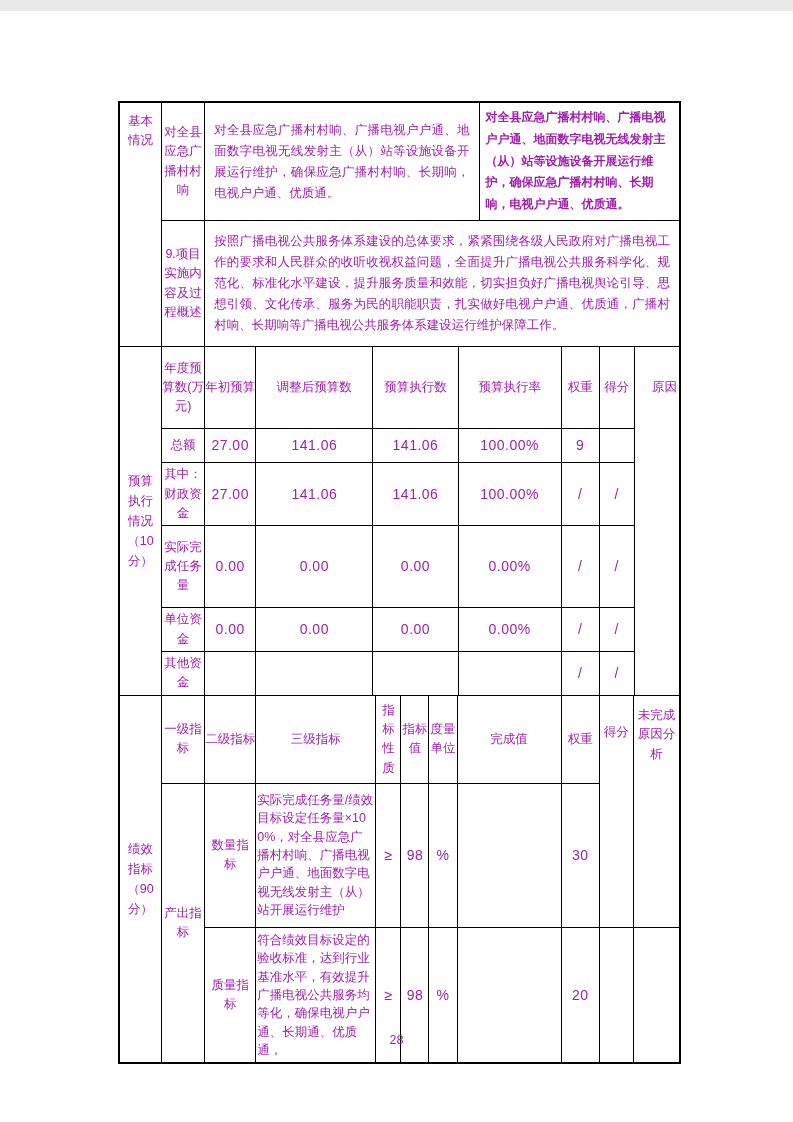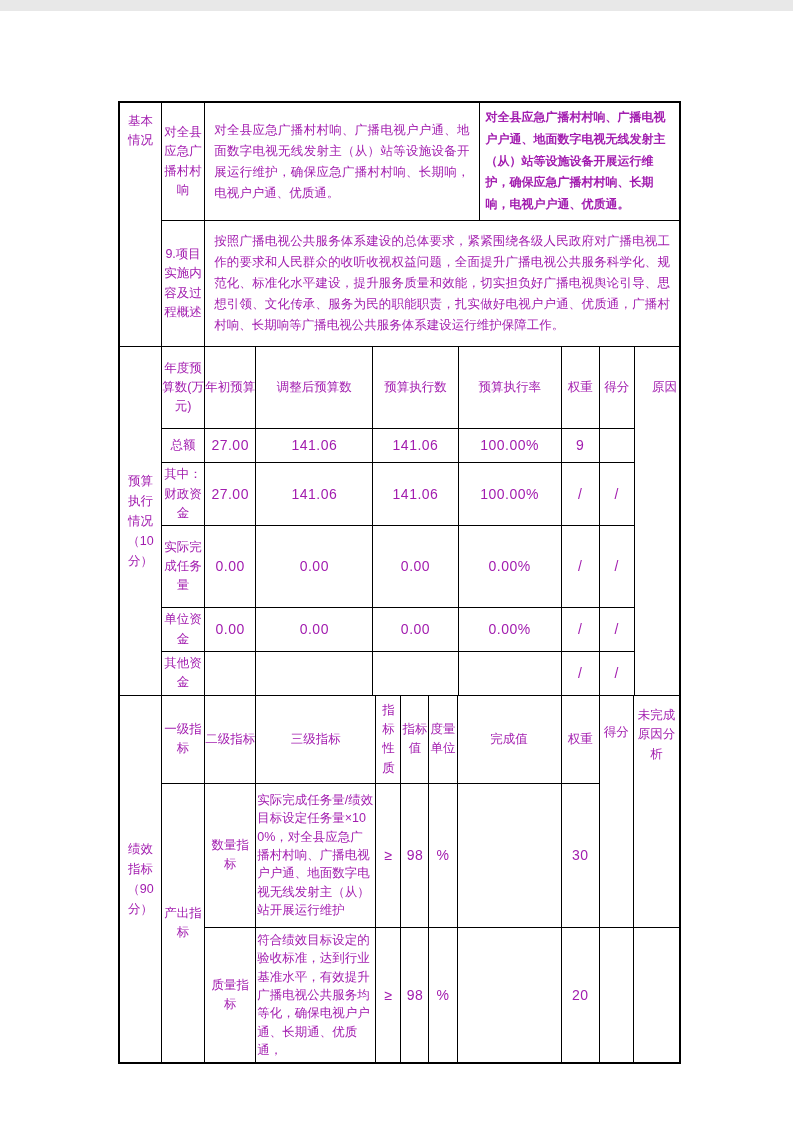--- a/index.html
+++ b/index.html
@@ -187,13 +187,14 @@
         <td class="num"></td>
         <td class="num">20</td>
         <td class="num"></td>
         <td class="num"></td>
       </tr>
     </tbody>
       </table>
 
   </div>
 
+  <div class="footer-pagenum">28</div>
 </div>
 
 </body></html>

